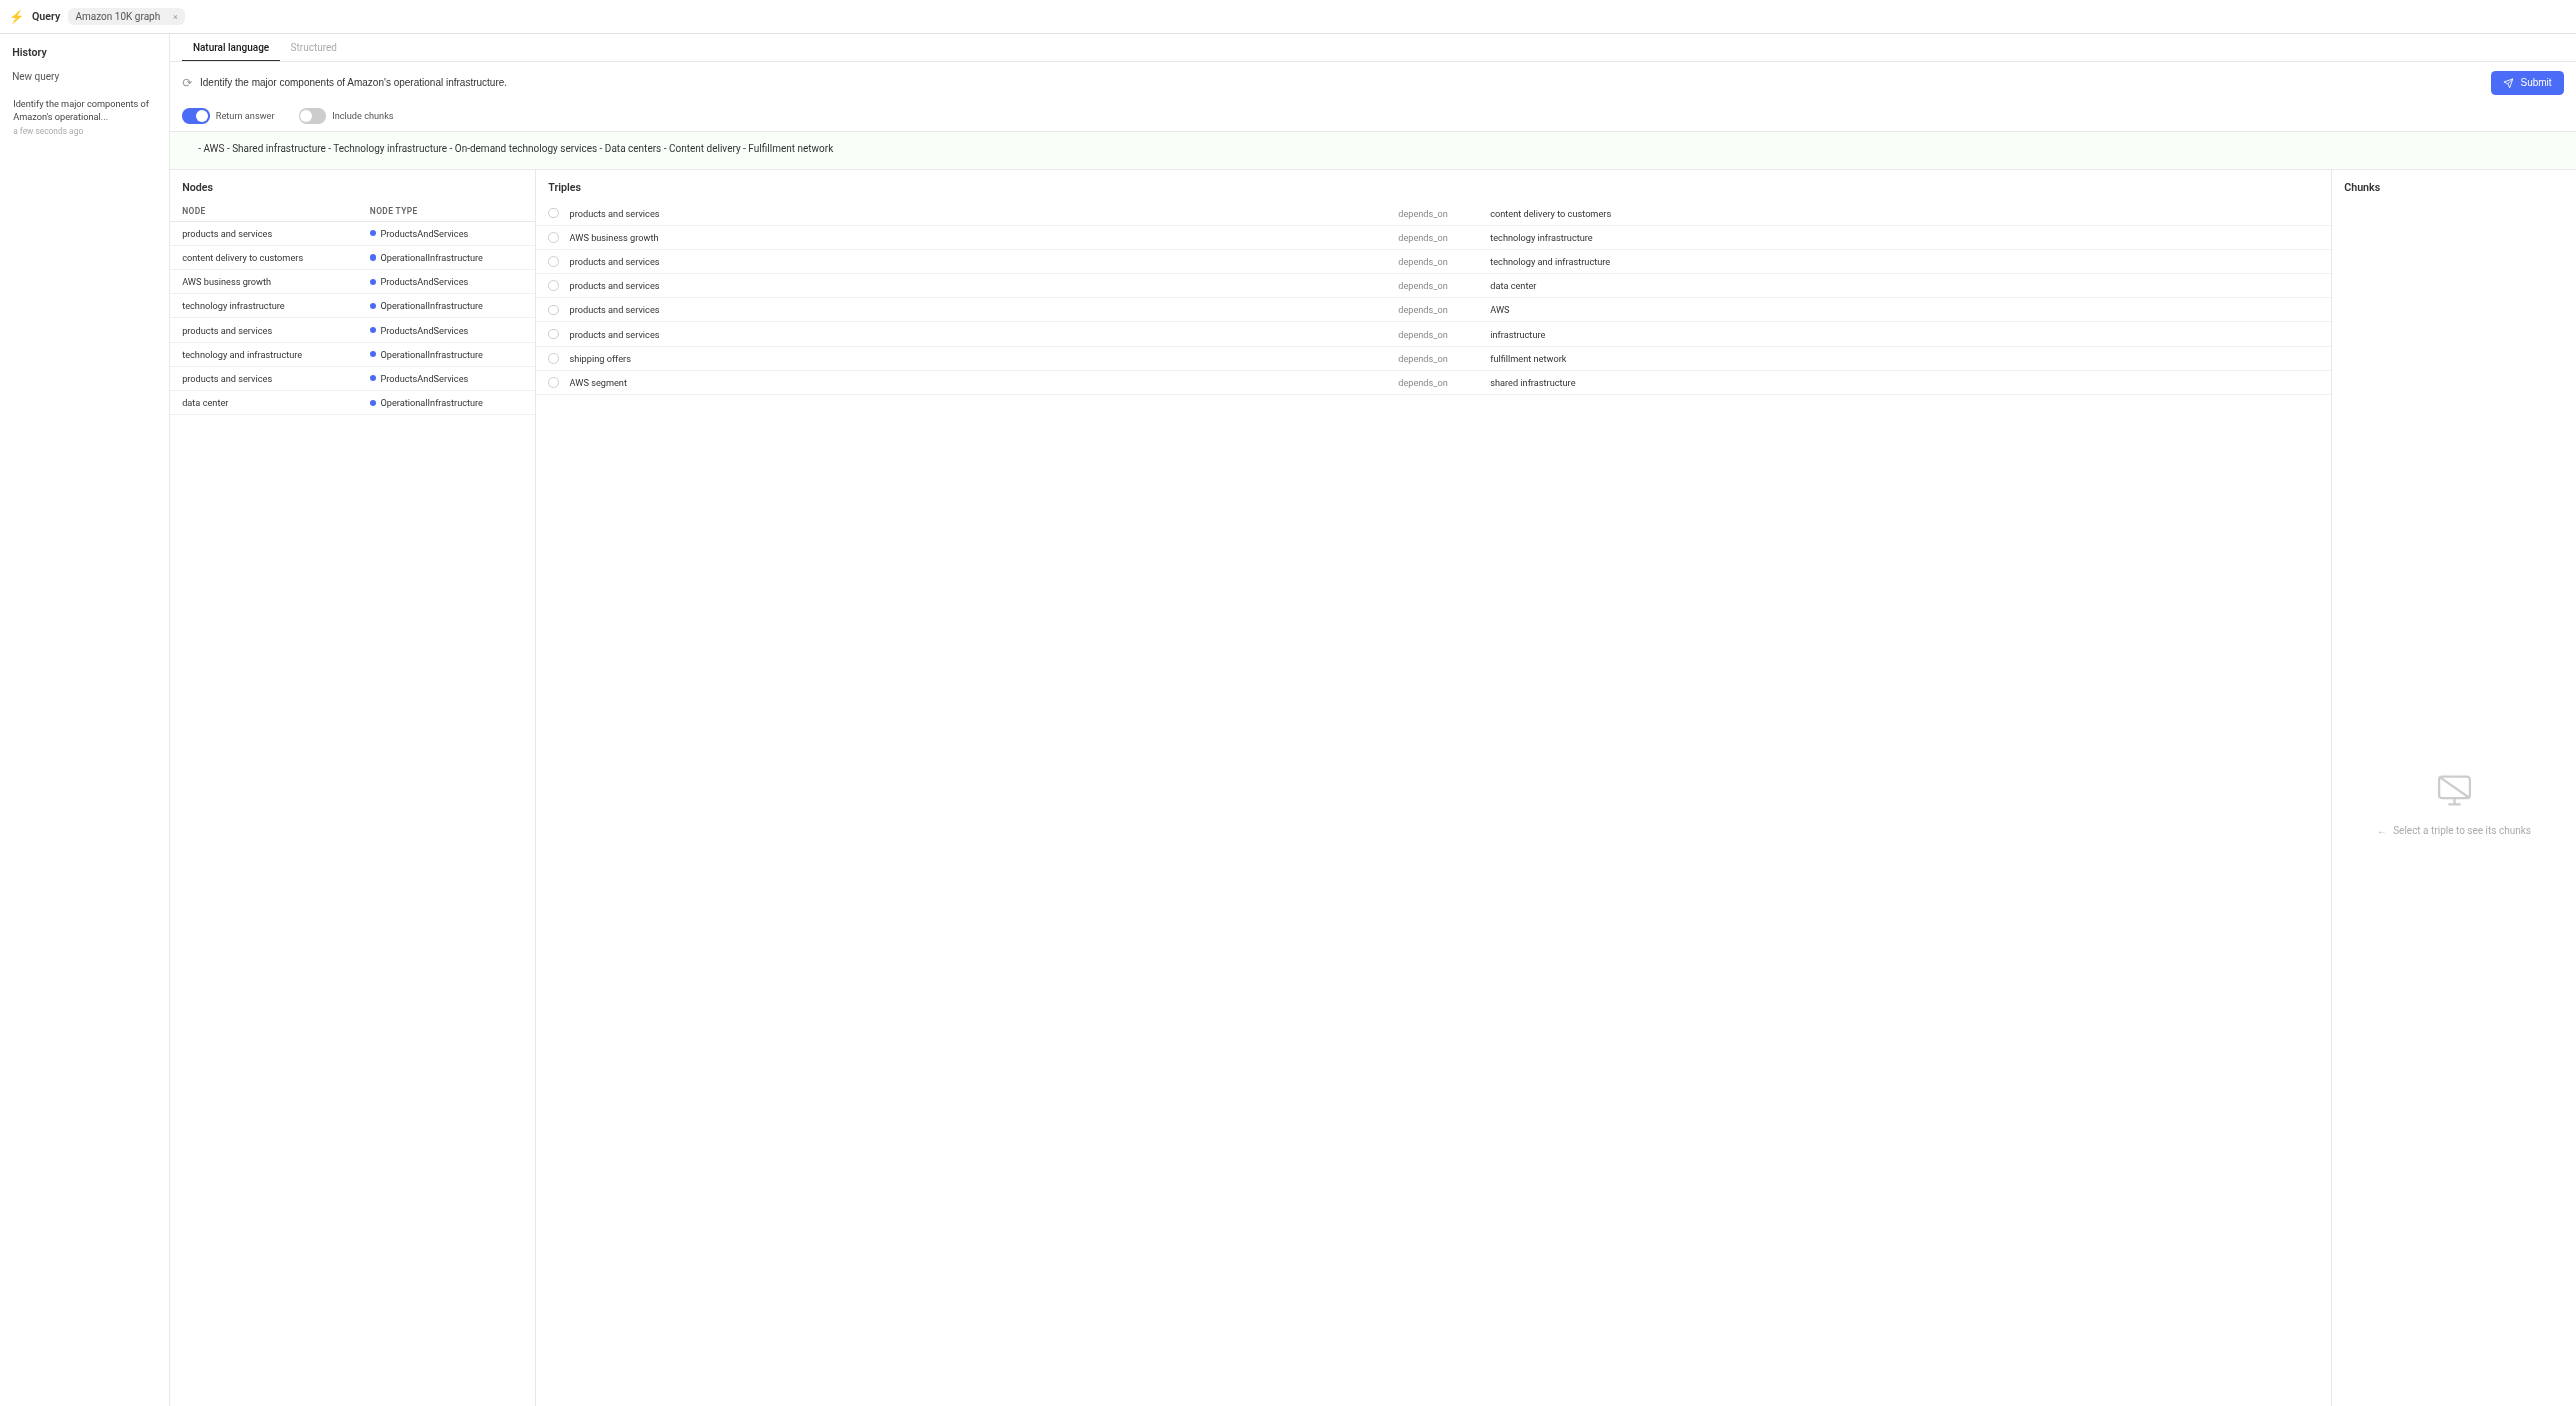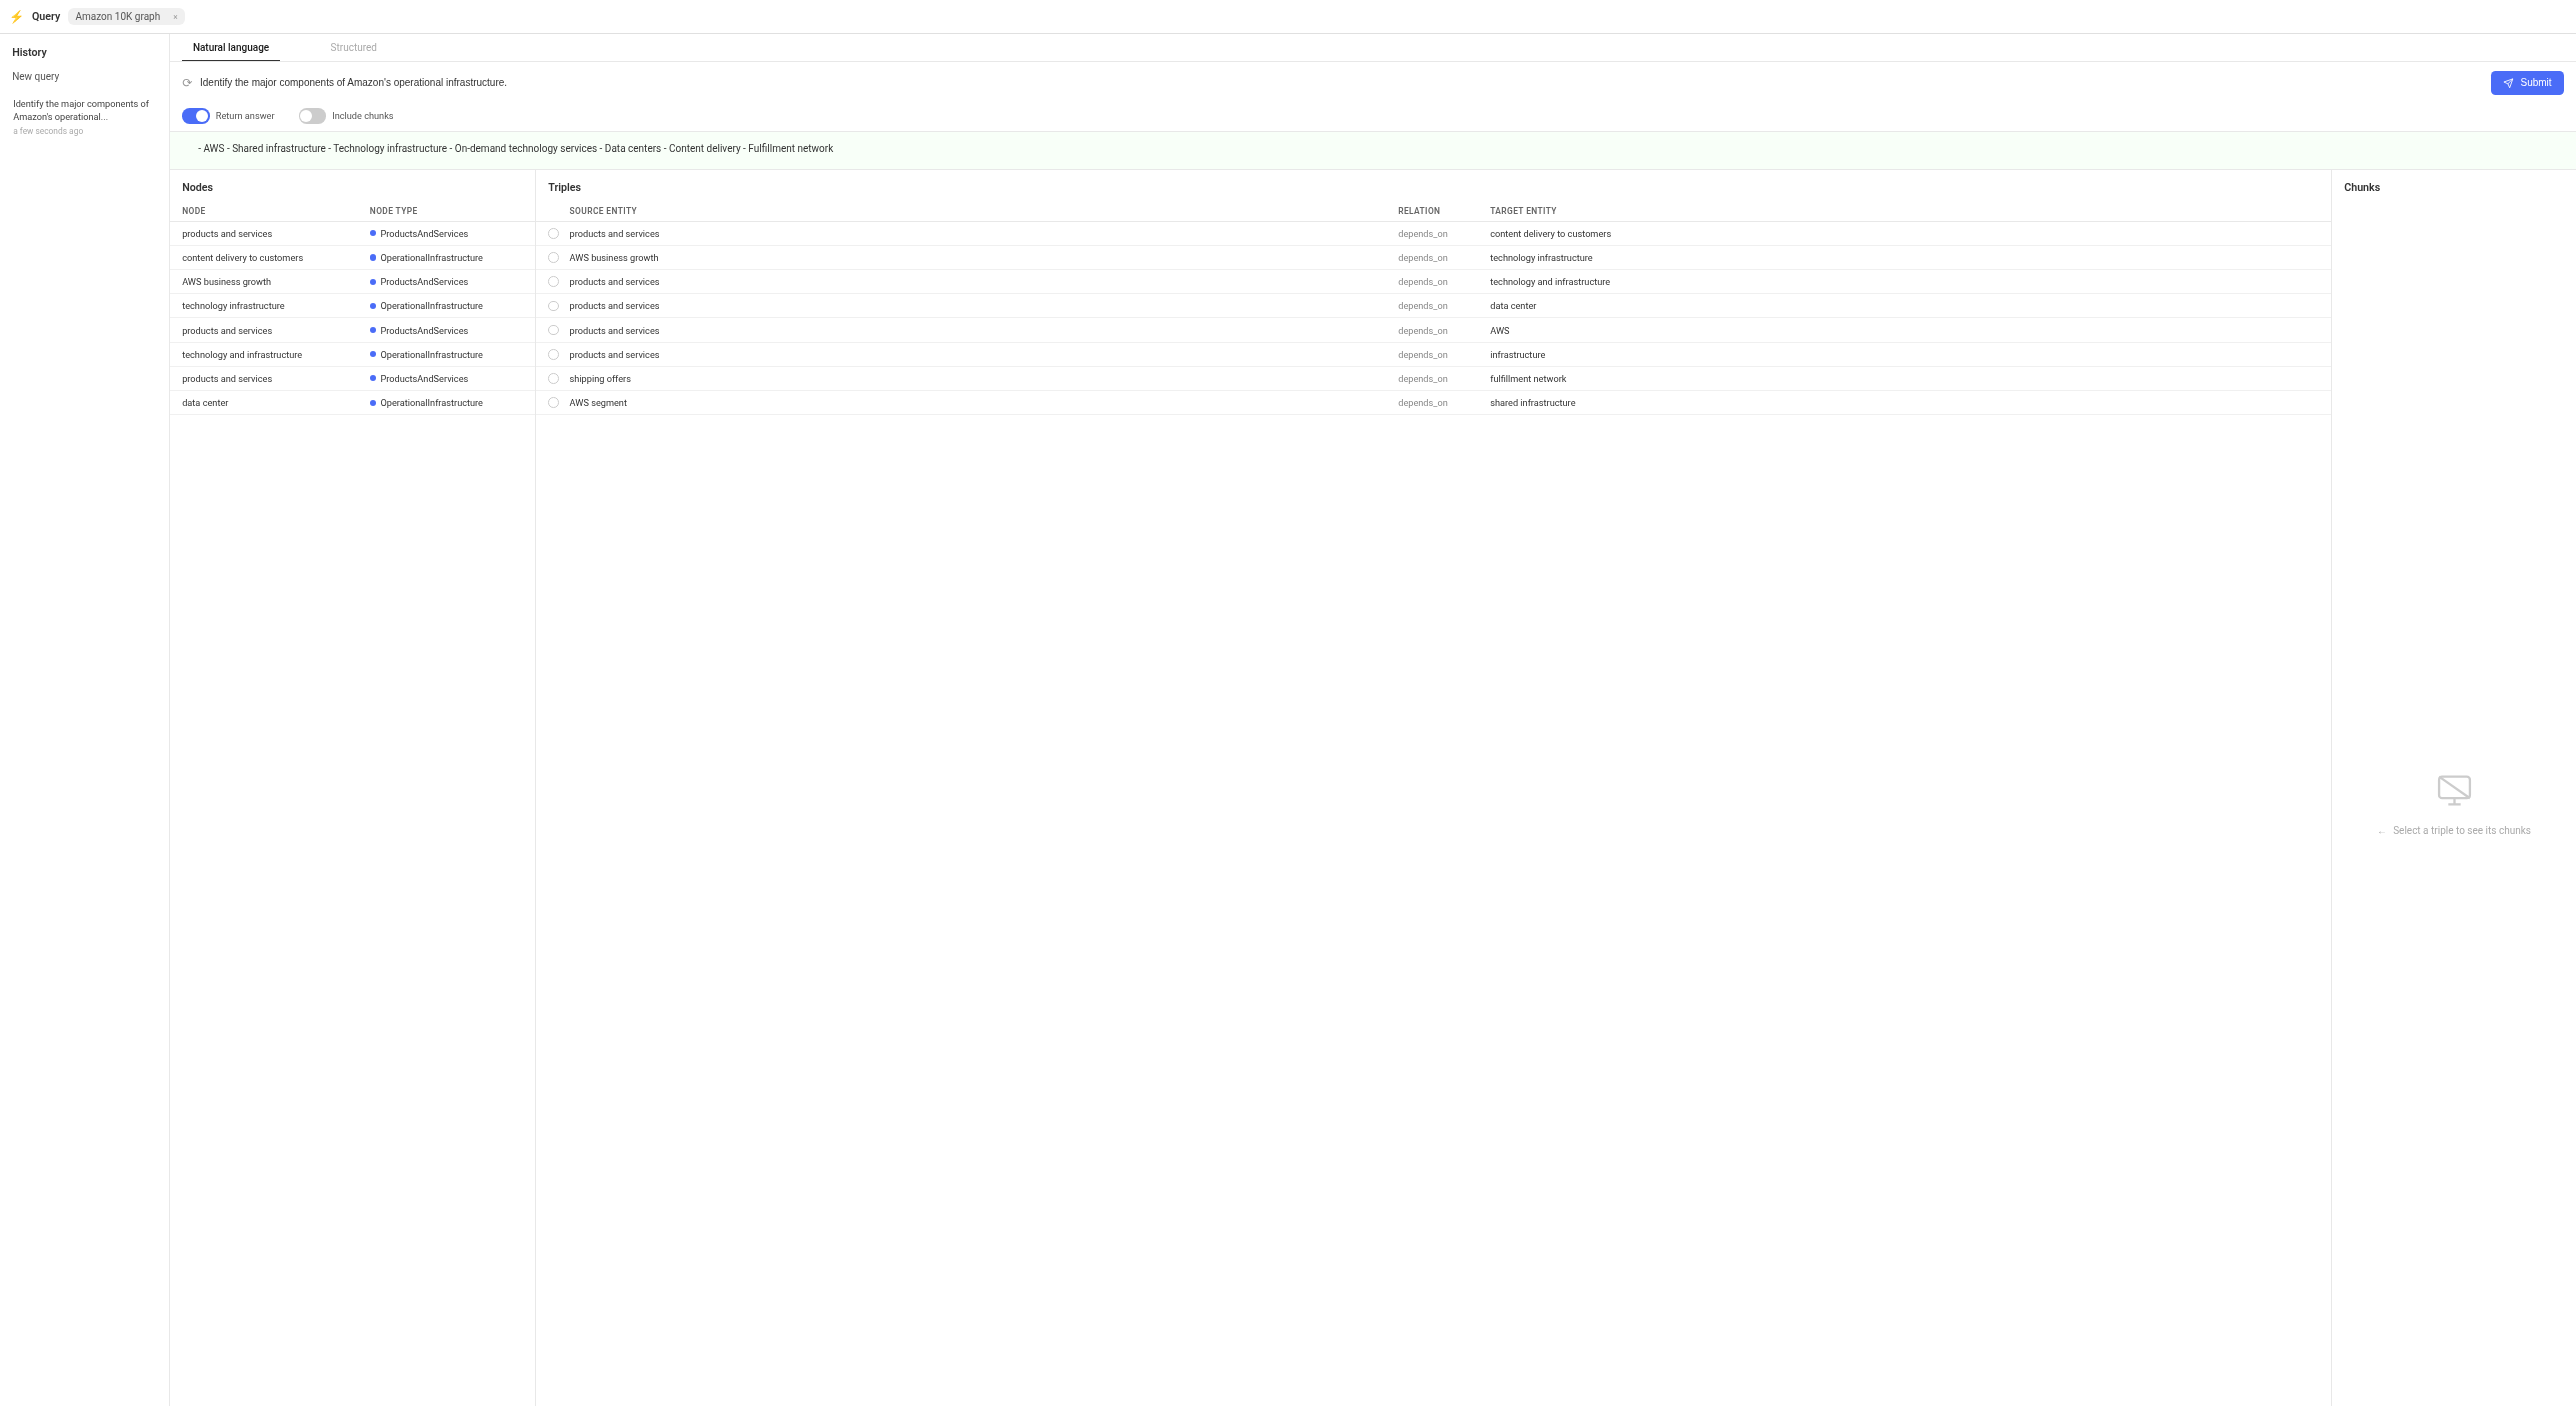--- a/index.html
+++ b/index.html
@@ -21,21 +21,21 @@
     .new-query-btn { padding: 3.1px 12.2px 9.2px; font-size: 10px; color: #555; cursor: pointer; }
     .history-item { padding: 6.1px 12.2px; cursor: pointer; border-left: 1.5px solid transparent; }
     .history-item-text { font-size: 9.2px; color: #444; line-height: 1.4; }
     .history-item-time { font-size: 8.4px; color: #aaa; margin-top: 2.3px; }
 
     
     .main { flex: 1; display: flex; flex-direction: column; overflow: hidden; }
 
     
     .query-area { background: #fff; border-bottom: 0.8px solid #e8e8e8; }
-    .tabs-row { display: flex; border-bottom: 0.8px solid #e8e8e8; padding: 0 12.2px; gap: 40px; }
+    .tabs-row { display: flex; border-bottom: 0.8px solid #e8e8e8; padding: 0 12.2px; }
     .tab { padding: 7.6px 10.7px; font-size: 10px; cursor: pointer; color: #555; border-bottom: 1.5px solid transparent; }
     .tab.active { color: #1a1a1a; font-weight: 500; border-bottom: 1.5px solid #333; }
     .tab.inactive { color: #aaa; }
 
     .query-input-row { display: flex; align-items: center; padding: 9.2px 12.2px; gap: 7.6px; }
     .query-icon { color: #999; font-size: 12.2px; }
     .query-input { flex: 1; border: none; outline: none; font-size: 10px; color: #333; background: transparent; }
     .submit-btn { display: flex; align-items: center; gap: 7px; background: #4a6cf7; color: #fff; border: none; border-radius: 4.6px; padding: 6.1px 12.2px; font-size: 10px; cursor: pointer; font-weight: 500; }
     .submit-btn svg { width: 10.7px; height: 10.7px; }
 
@@ -213,26 +213,20 @@
     <div class="cell-type">
       <div class="dot infra"></div>
       <span>OperationalInfrastructure</span>
     </div>
   </div>
           </div>
       </div>
 
       <div class="triples-panel">
         <div class="panel-title">Triples</div>
-        <div class="triples-table-header">
-          <div class="col-check"></div>
-          <div class="col-source">Source entity</div>
-          <div class="col-relation">Relation</div>
-          <div class="col-target">Target entity</div>
-        </div>
         <div class="table-body" id="triples-table-body">
         <div class="triple-row">
     <div class="cell-check">
       <div class="checkbox"></div>
     </div>
     <div class="cell-source">products and services</div>
     <div class="cell-relation">depends_on</div>
     <div class="cell-target">content delivery to customers</div>
   </div>
             <div class="triple-row">

